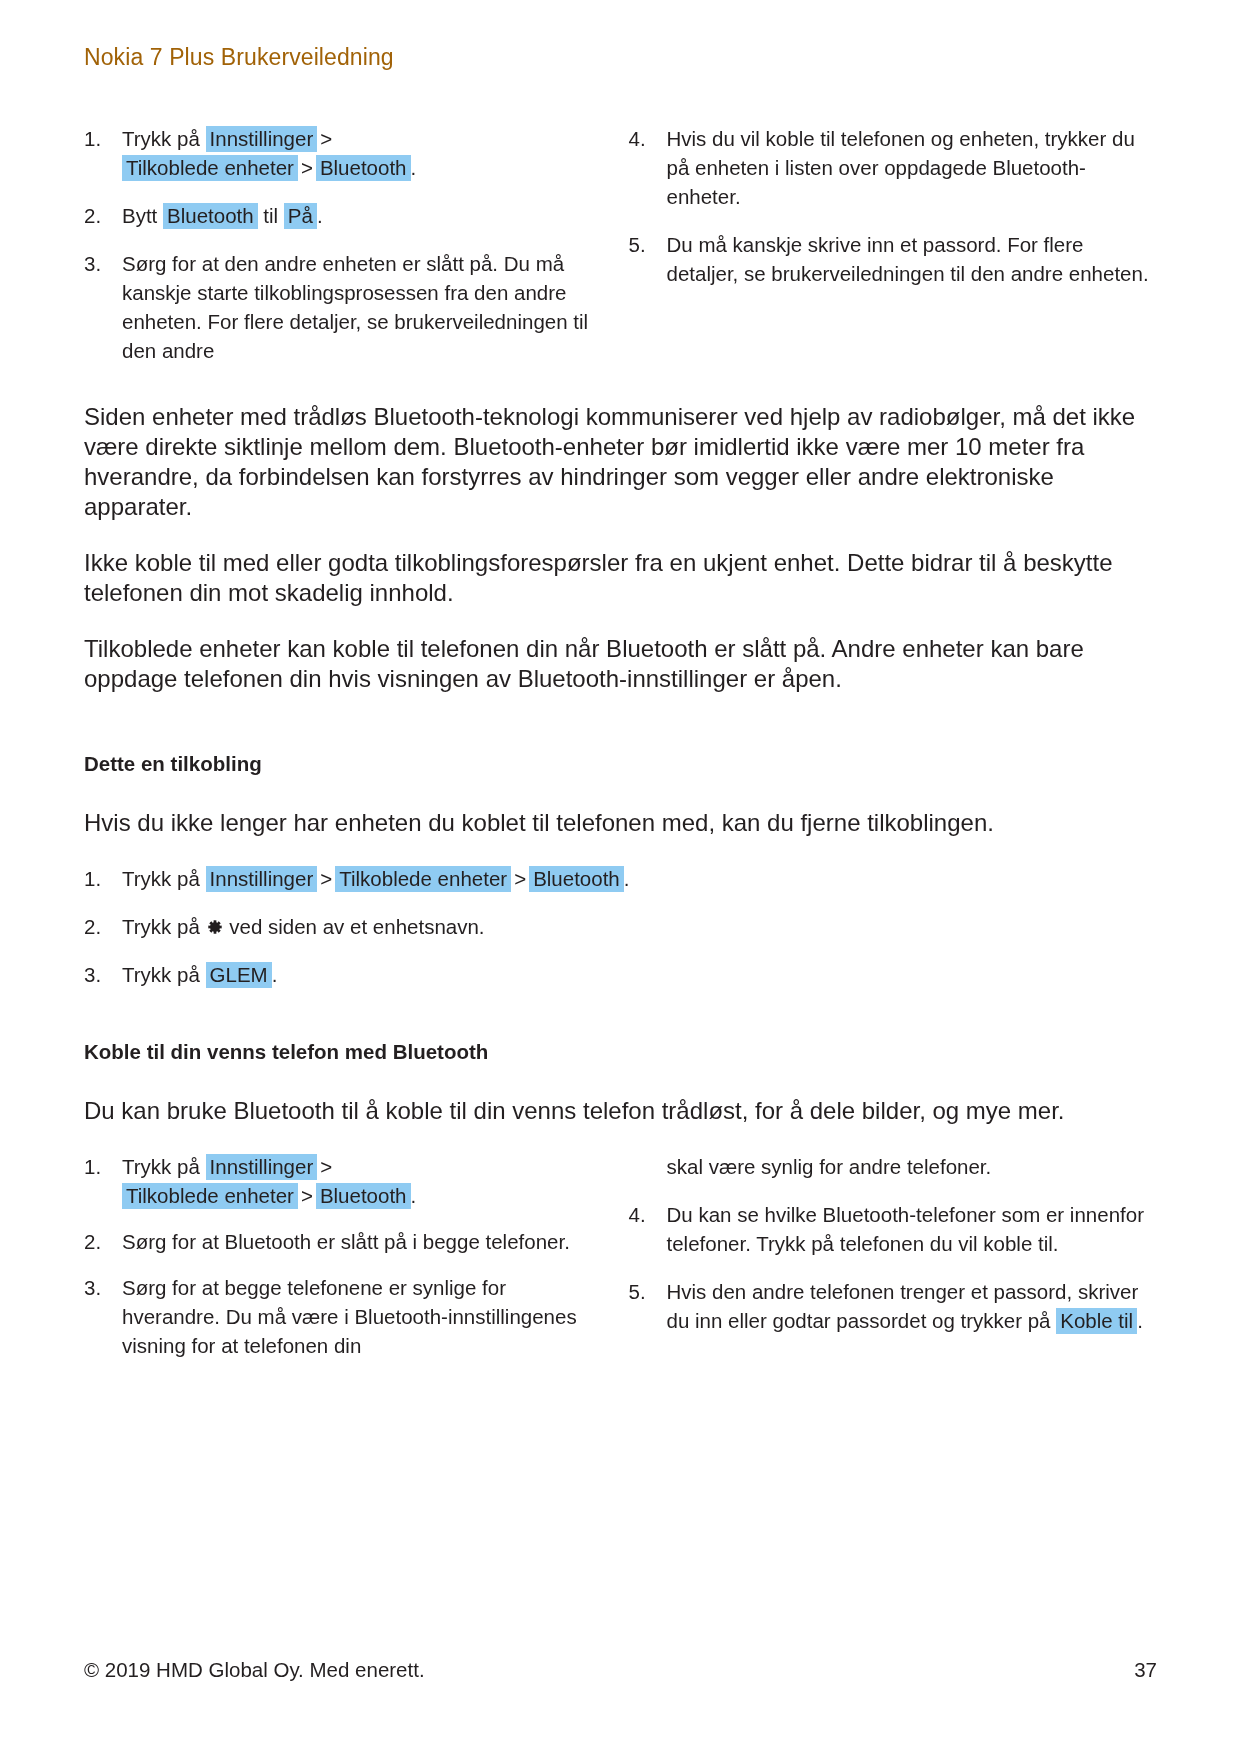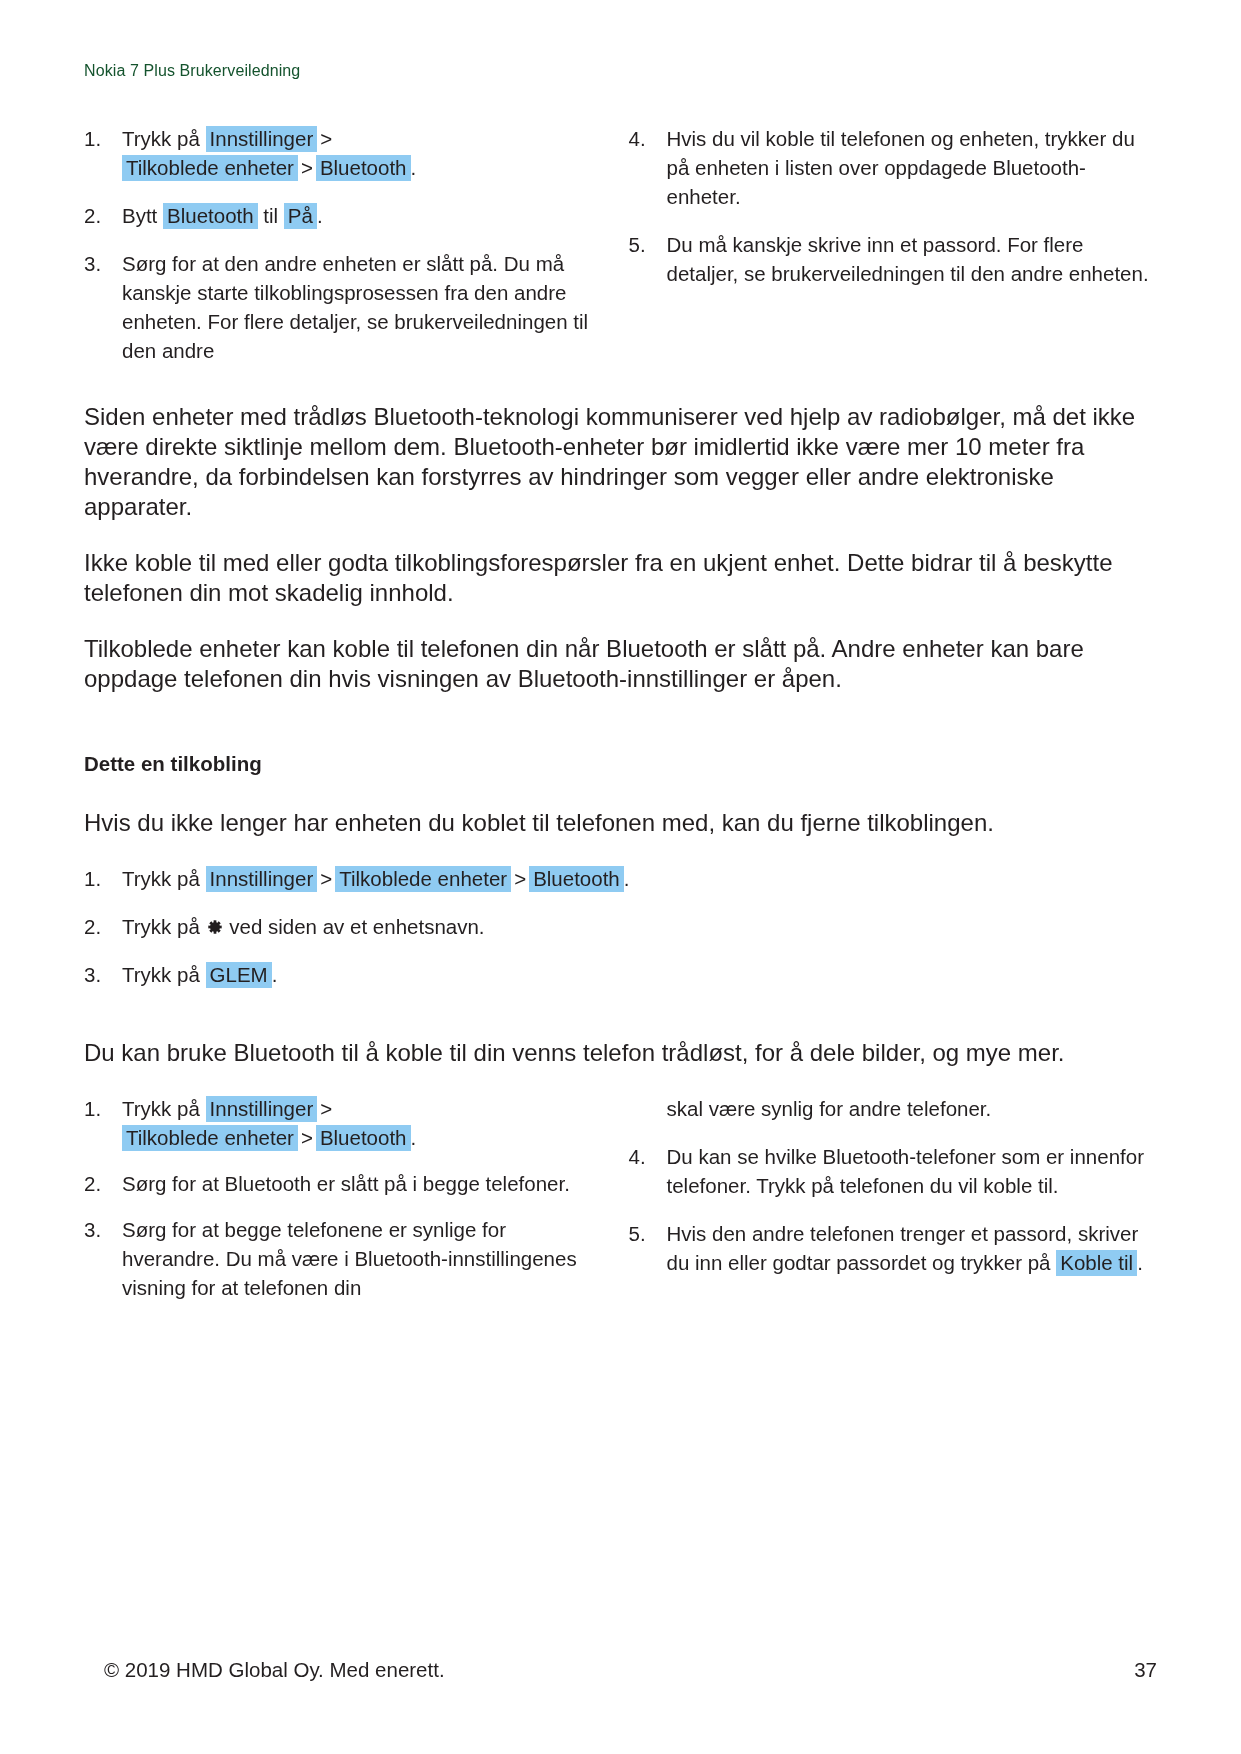--- a/index.html
+++ b/index.html
@@ -19,24 +19,24 @@
     position: absolute;
     left: 0; top: 0;
     width: 1241px;
     height: 1754px;
     box-sizing: border-box;
     padding: 0;
   }
   .header {
     position: absolute;
     left: 84px;
-    top: 62px;
-    font-size: 16px;
+    top: 44px;
+    font-size: 23px;
     letter-spacing: 0.1px;
-    color: #14532d;
+    color: #a16207;
   }
   .content {
     position: absolute;
     left: 84px;
     top: 124px;
     width: 1073px;
   }
 
   
   .hl {
@@ -114,21 +114,20 @@
 
   .footer {
     position: absolute;
     left: 84px;
     right: 84px;
     bottom: 72px;
     display: flex;
     justify-content: space-between;
     align-items: flex-start;
     font-size: 20.5px;
-    margin-left: 20px;
   }
   .footer .pageno {
     font-size: 20.5px;
   }
 </style>
 </head>
 <body>
 
 <div class="page">
 
@@ -191,20 +190,21 @@
               </svg></span> ved siden av et enhetsnavn.</span>
       </li>
       <li>
         <span class="num">3.</span>
         <span class="txt">Trykk på <span class="hl">GLEM</span>.</span>
       </li>
     </ol>
 
     <div class="spacer-lg"></div>
 
+    <h2 class="section">Koble til din venns telefon med Bluetooth</h2>
     <p class="body">Du kan bruke Bluetooth til å koble til din venns telefon trådløst, for å dele bilder, og mye mer.</p>
 
     <div class="two-col">
       <div class="col left">
         <ol class="steps">
           <li class="tight">
             <span class="num">1.</span>
             <span class="txt">Trykk på <span class="hl">Innstillinger</span><span class="sep">&gt;</span><br><span class="hl">Tilkoblede enheter</span><span class="sep">&gt;</span><span class="hl">Bluetooth</span>.</span>
           </li>
           <li class="tight">

